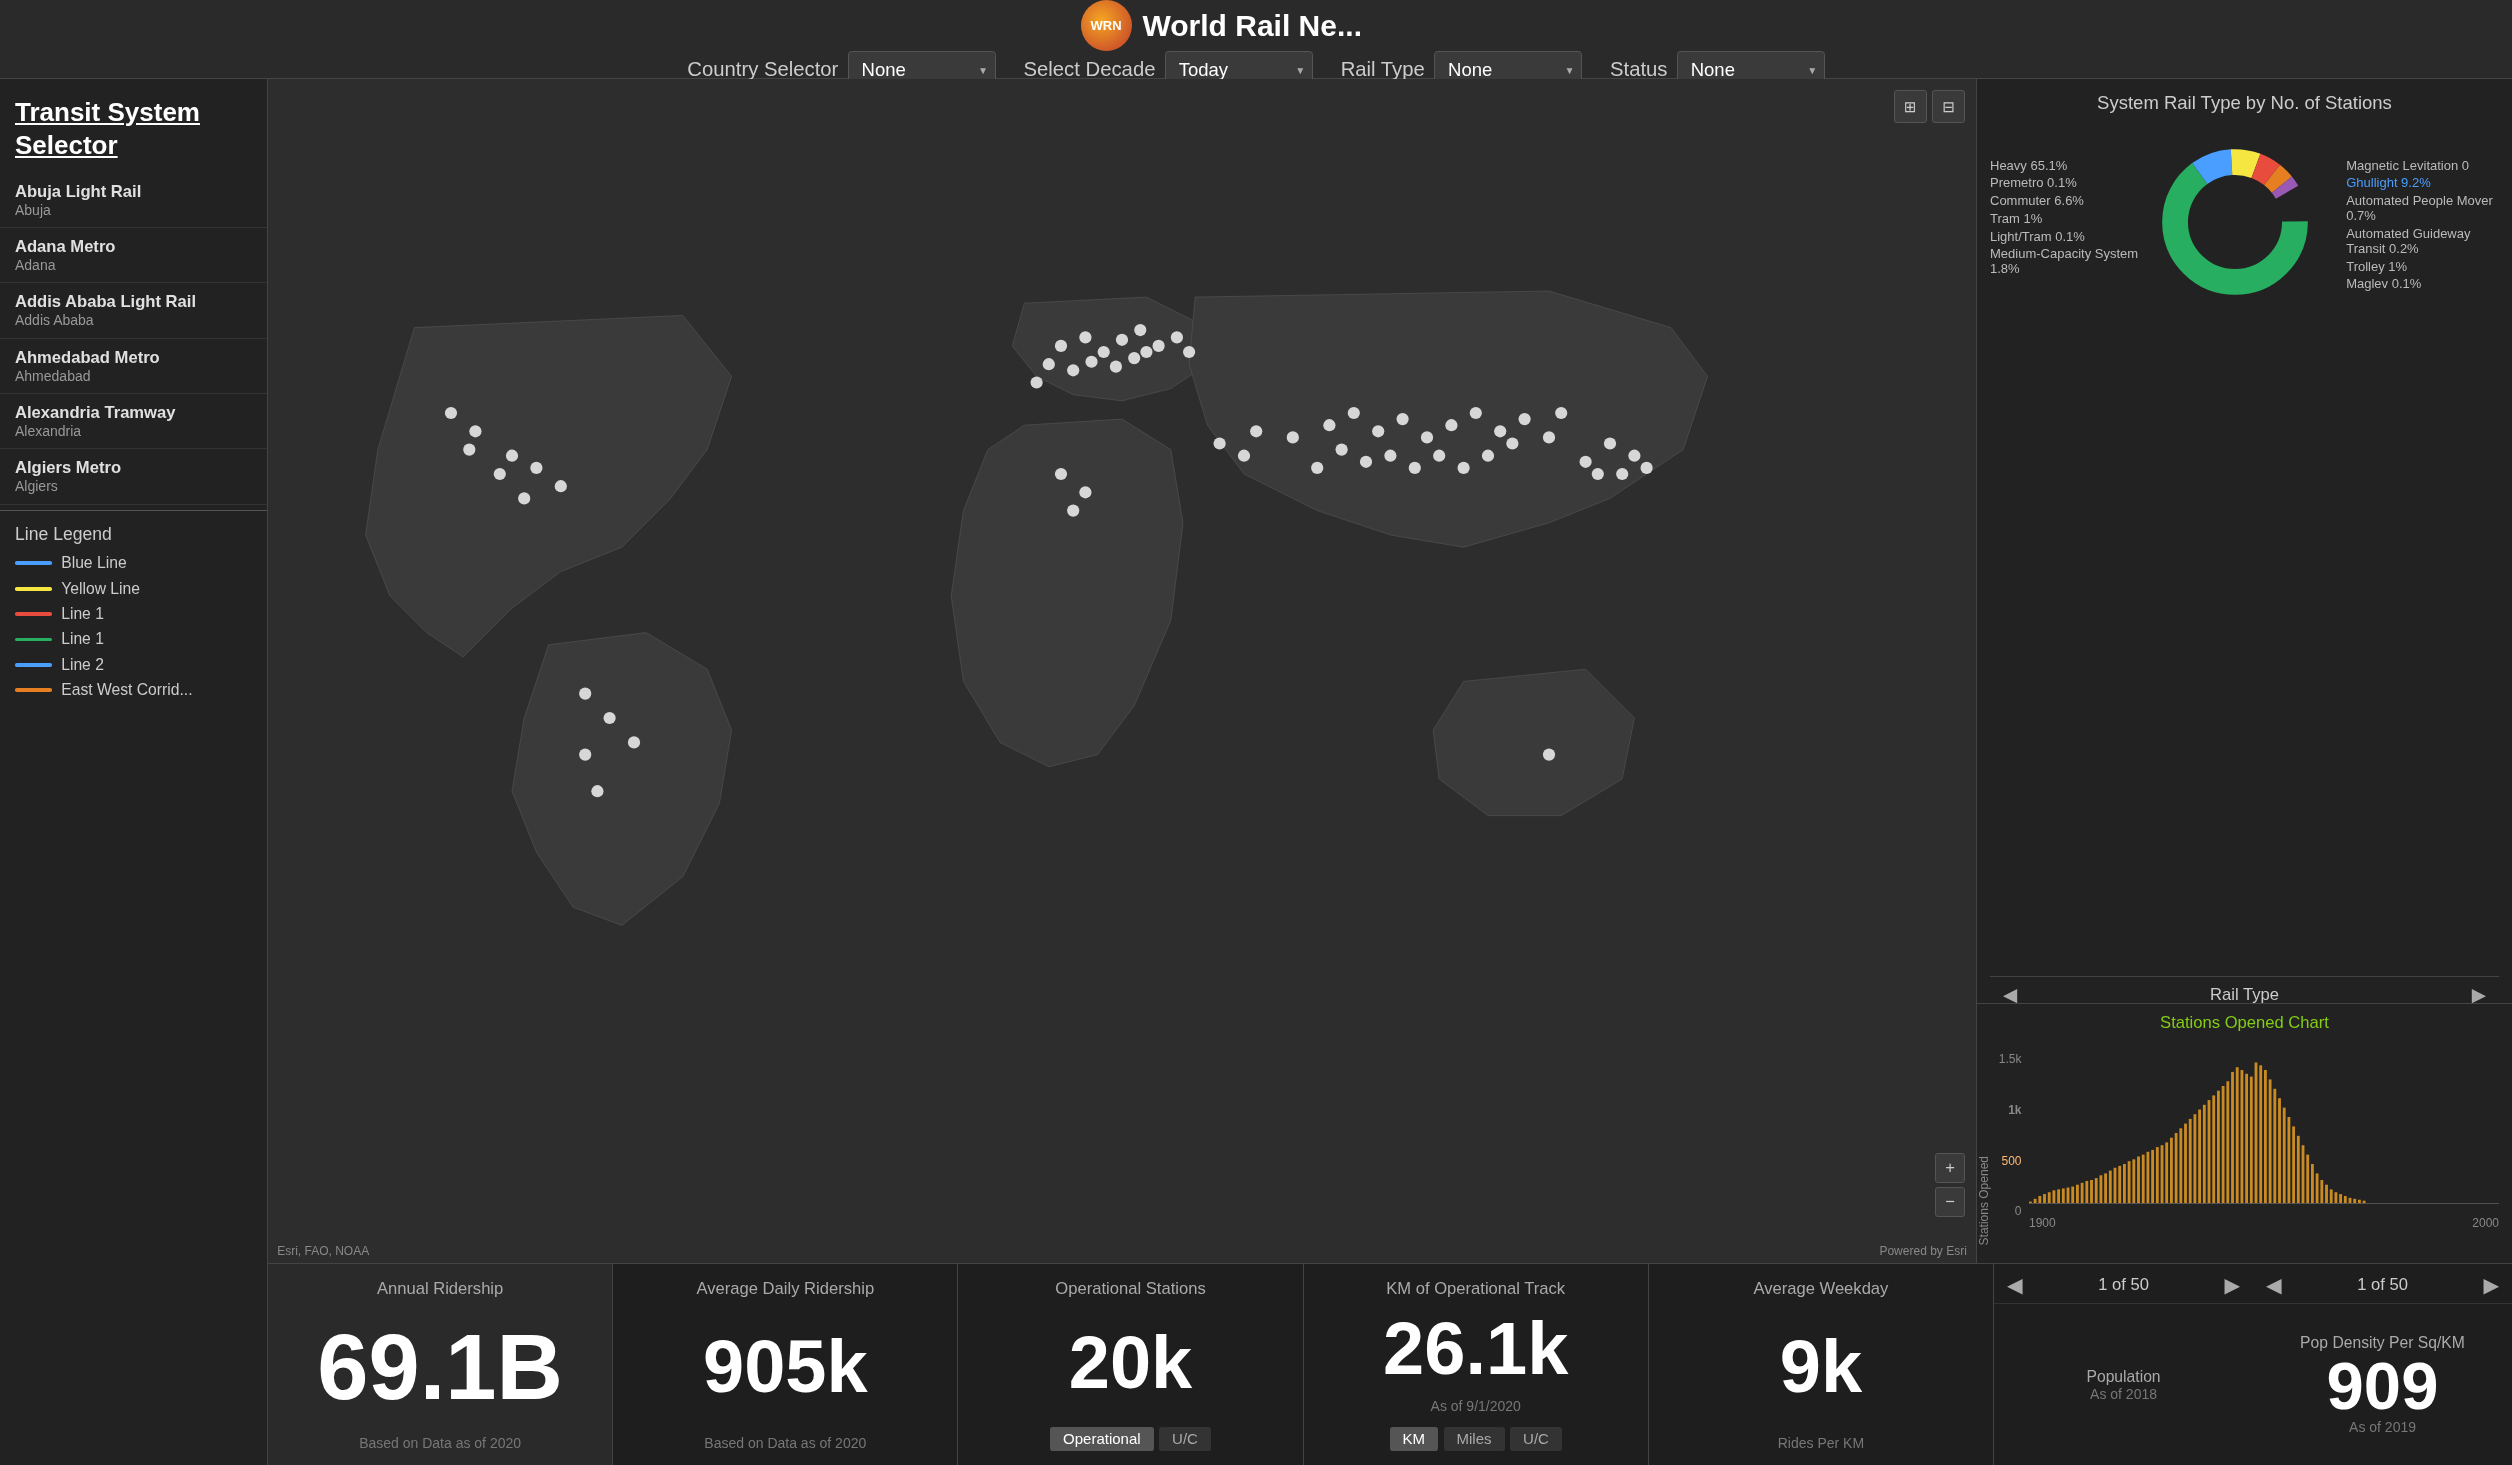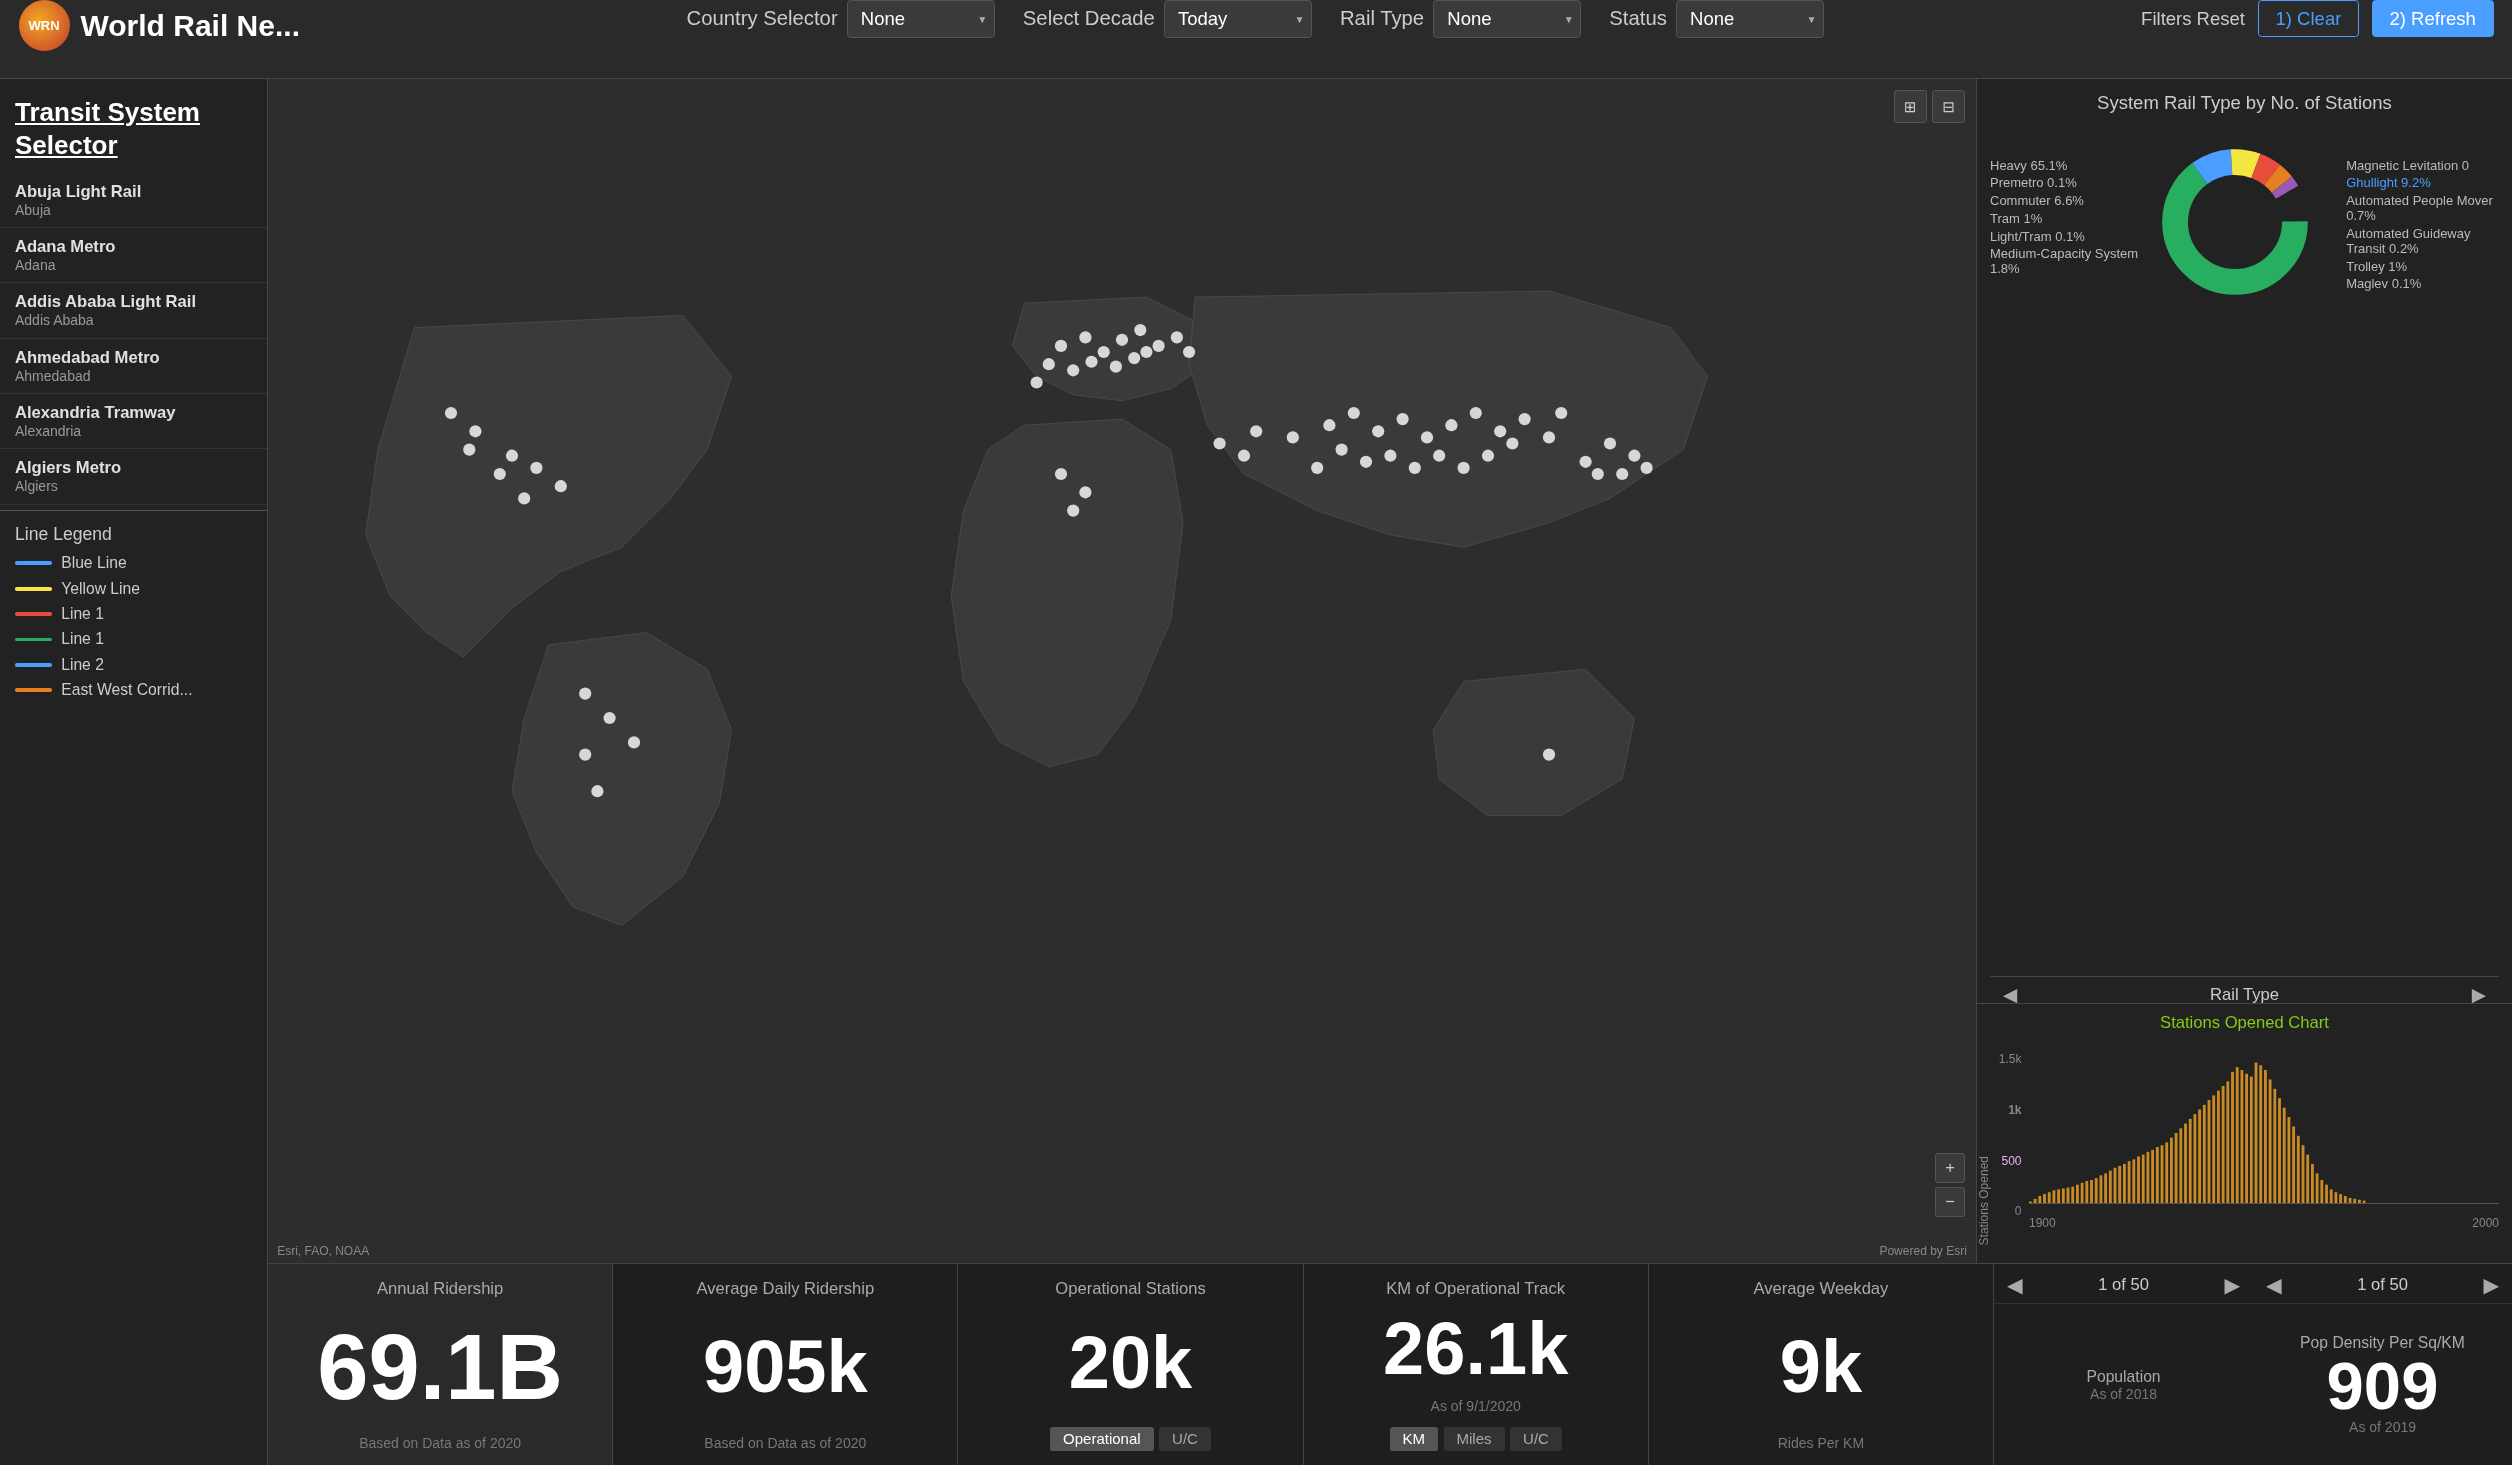--- a/index.html
+++ b/index.html
@@ -11,23 +11,24 @@
       width: 2512px;
       height: 1466px;
       overflow: hidden;
     }
 
     
     .header {
       background: #2a2a2a;
       height: 79px;
       display: flex;
-      align-items: flex-start;
+      align-items: center;
       padding: 0 18.5px;
       border-bottom: 0.9px solid #444;
+      flex-direction: column;
     }
     .logo-area {
       display: flex;
       align-items: center;
       gap: 11px;
       min-width: 351px;
     }
     .logo-circle {
       width: 51px; height: 51px;
       border-radius: 50%;
@@ -678,21 +679,21 @@
           </div>
         </div>
 
         <div class="stations-chart-panel">
           <div class="stations-chart-title">Stations Opened Chart</div>
           <div style="position:relative; width:100%; height:194px;">
 
             <div style="position:absolute; left:-1.8px; top:0; bottom:28px; width:37px; display:flex; flex-direction:column; justify-content:space-between; align-items:flex-end; padding-right:3.7px;">
               <span style="font-size:12px; color:#888;">1.5k</span>
               <span style="font-size:12px; color:#888;font-weight:bold;">1k</span>
-              <span style="font-size:12px; color:#f0abfc;">500</span>
+              <span style="font-size:12px; color:#fdba74;">500</span>
               <span style="font-size:12px; color:#888;">0</span>
             </div>
             <div style="position:absolute; left:-51px; top:50%; transform:rotate(-90deg) translateX(-50%); font-size:12px; color:#888; white-space:nowrap;">Stations Opened</div>
 
             <svg style="position:absolute; left:39px; right:0; top:0; bottom:28px; width:calc(100% - 39px); height:162px;" viewBox="0 0 500 150" xmlns="http://www.w3.org/2000/svg">
               <rect width="500" height="150" fill="transparent"></rect>
 
               <rect x="0" y="148" width="3" height="2" fill="#f5a623" opacity="0.8"></rect>
               <rect x="5" y="145" width="3" height="5" fill="#f5a623" opacity="0.8"></rect>
               <rect x="10" y="142" width="3" height="8" fill="#f5a623" opacity="0.8"></rect>

